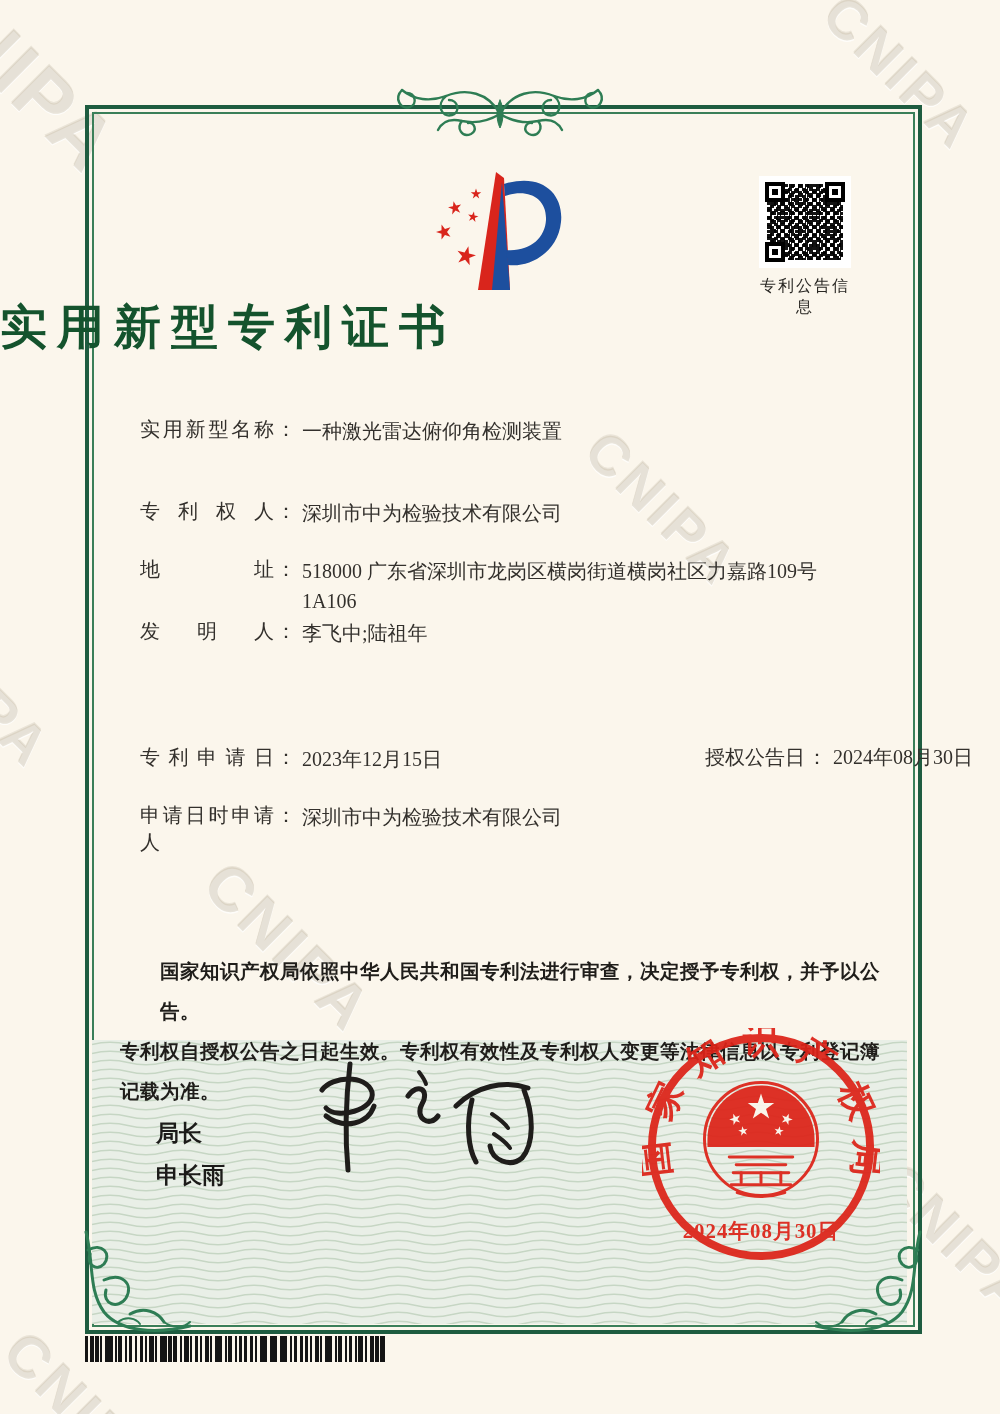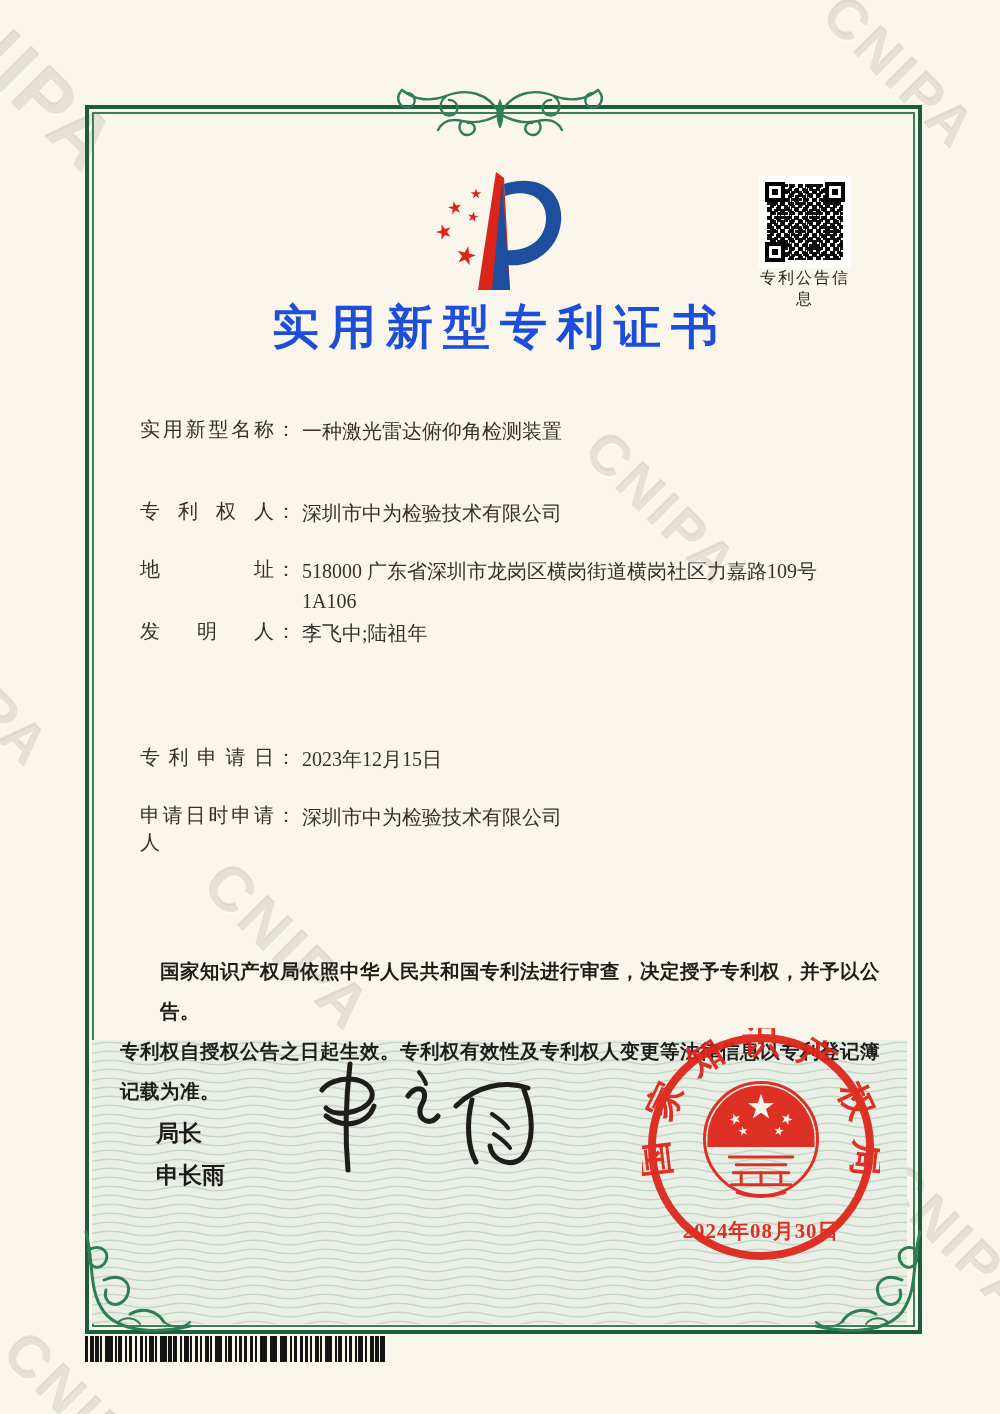--- a/index.html
+++ b/index.html
@@ -21,23 +21,23 @@
   .qr-box{position:relative;width:92px;height:92px;margin:0 auto;background:#fff;padding:4px;box-sizing:border-box;}
   .qr-noise{position:absolute;left:8px;top:8px;right:8px;bottom:8px;
             background:repeating-conic-gradient(#141414 0% 25%, #ffffff 0% 50%);
             background-size:7px 7px;}
   .qr-noise2{position:absolute;left:8px;top:8px;right:8px;bottom:8px;
             background:repeating-conic-gradient(#101010 0% 25%, #ffffff 0% 50%);
             background-size:9px 9px;mix-blend-mode:multiply;}
   .finder{position:absolute;width:20px;height:20px;border:4px solid #000;background:#fff;box-sizing:border-box;}
   .finder::after{content:"";position:absolute;left:3px;top:3px;width:6px;height:6px;background:#000;}
   .f-tl{left:6px;top:6px}.f-tr{right:6px;top:6px}.f-bl{left:6px;bottom:6px}
-  .qr-label{font-size:16px;letter-spacing:2px;color:#2a2824;}
-  .title{position:absolute;left:0;top:296px;width:1000px;text-align:center;
-         font-size:47px;font-weight:bold;letter-spacing:10px;color:#1d4ed8;}
+  .qr-label{margin-top:8px;font-size:16px;letter-spacing:2px;color:#2a2824;}
+  .title{position:absolute;left:0;top:296px;width:1000px;
+         font-size:47px;font-weight:bold;letter-spacing:10px;color:#14532d;}
   
   .row{position:absolute;left:140px;font-size:20px;color:#33302c;}
   .lbl{display:inline-block;width:134px;text-align:justify;text-align-last:justify;vertical-align:top;}
   .colon{display:inline-block;margin:0 6px 0 2px;vertical-align:top;}
   .val{display:inline-block;max-width:565px;vertical-align:top;line-height:30px;}
   .col2{position:absolute;left:565px;top:0;white-space:nowrap;}
   .col2 .lbl2{display:inline-block;}
   
   .legal{position:absolute;left:120px;top:952px;width:768px;font-size:19.5px;
          line-height:40px;letter-spacing:0.5px;color:#1f1d1a;font-weight:bold;}
@@ -169,20 +169,21 @@
     <span class="lbl">实用新型名称</span><span class="colon">：</span><span class="val">一种激光雷达俯仰角检测装置</span>
   </div>
   <div class="row" style="top:556px">
     <span class="lbl">地址</span><span class="colon">：</span><span class="val" style="width:565px">518000 广东省深圳市龙岗区横岗街道横岗社区力嘉路109号1A106</span>
   </div>
   <div class="row" style="top:618px">
     <span class="lbl">发明人</span><span class="colon">：</span><span class="val">李飞中;陆祖年</span>
   </div>
   <div class="row" style="top:744px;width:760px">
     <span class="lbl">专利申请日</span><span class="colon">：</span><span class="val">2023年12月15日</span>
+    <span class="col2"><span class="lbl2">授权公告日</span><span class="colon">：</span><span>2024年08月30日</span></span>
   </div>
   <div class="row" style="top:802px">
     <span class="lbl">申请日时申请人</span><span class="colon">：</span><span class="val">深圳市中为检验技术有限公司</span>
   </div>
 
   <div class="legal">
     <div class="ind">国家知识产权局依照中华人民共和国专利法进行审查，决定授予专利权，并予以公告。</div>
     <div>专利权自授权公告之日起生效。专利权有效性及专利权人变更等法律信息以专利登记簿记载为准。</div>
   </div>
 

